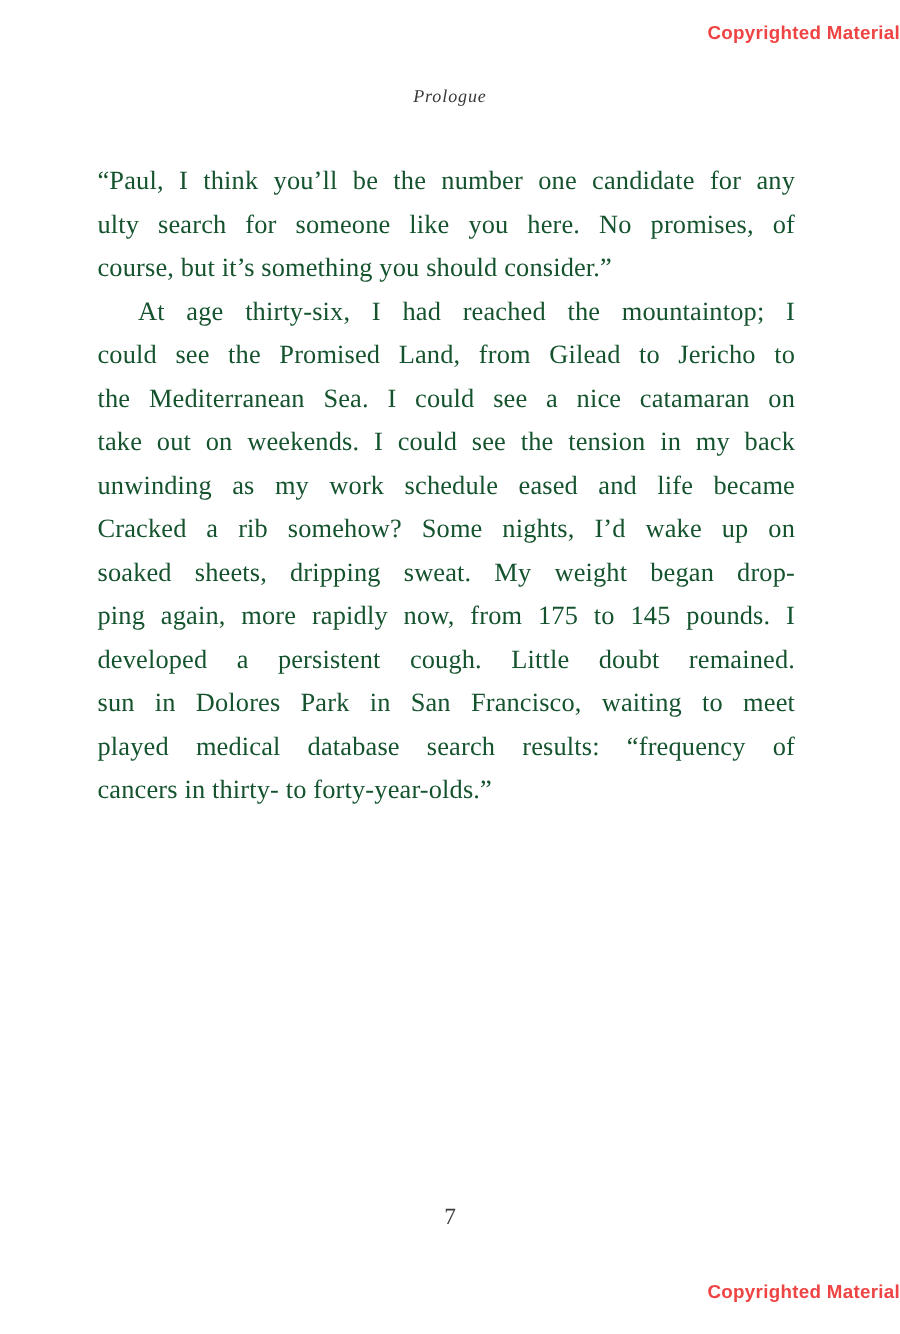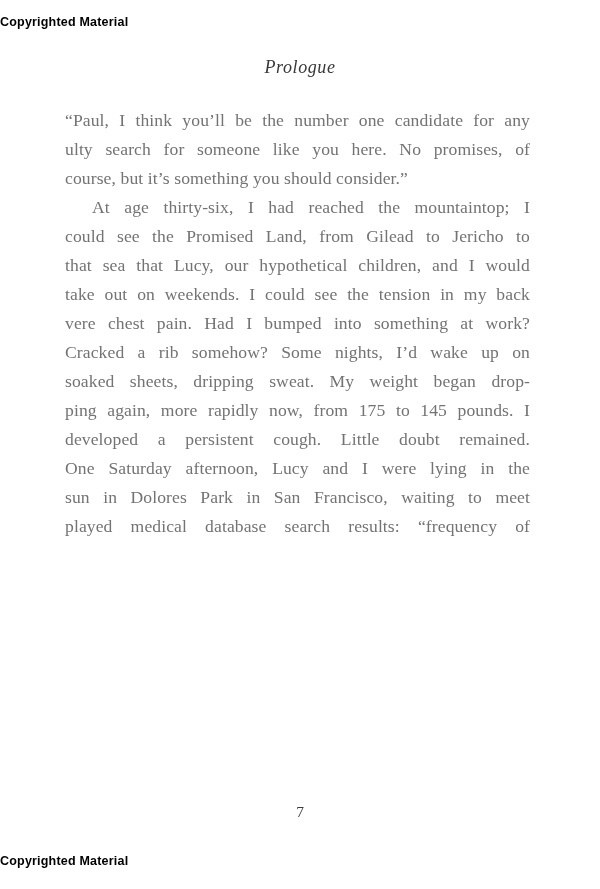--- a/index.html
+++ b/index.html
@@ -12,50 +12,50 @@
     width: 600px;
     height: 889px;
     background: #ffffff;
     overflow: hidden;
     font-family: "Liberation Serif", "DejaVu Serif", serif;
   }
   .copyright-banner {
     position: absolute;
     left: 0;
     right: 0;
-    text-align: left;
+    text-align: right;
     font-family: "Liberation Sans", "DejaVu Sans", sans-serif;
     font-weight: 700;
     font-size: 12.5px;
     letter-spacing: 0.2px;
-    color: #000000;
+    color: #ef4444;
   }
   .copyright-banner.top { top: 15px; }
   .copyright-banner.bottom { top: 854px; }
 
   .prologue-heading {
     position: absolute;
     top: 57px;
     left: 0;
     right: 0;
     text-align: center;
     font-style: italic;
-    font-size: 18px;
+    font-size: 12px;
     letter-spacing: 0.6px;
     color: #383838;
   }
 
   .body-text {
     position: absolute;
     left: 65px;
     top: 106px;
     width: 465px;
     font-size: 17.6px;
     line-height: 29px;
-    color: #737373;
+    color: #14532d;
     letter-spacing: 0.1px;
   }
   .paragraph { margin: 0; padding: 0; }
   .body-line {
     text-align: justify;
     text-align-last: justify;
     white-space: normal;
   }
   .body-line.last-line {
     text-align-last: left;
@@ -85,32 +85,32 @@
 
   <div class="body-text">
       <div class="paragraph">
         <div class="body-line">“Paul, I think you’ll be the number one candidate for any</div>
         <div class="body-line">ulty search for someone like you here. No promises, of</div>
         <div class="body-line last-line">course, but it’s something you should consider.”</div>
       </div>
       <div class="paragraph">
         <div class="body-line indented">At age thirty-six, I had reached the mountaintop; I</div>
         <div class="body-line">could see the Promised Land, from Gilead to Jericho to</div>
-        <div class="body-line">that sea that Lucy, our hypothetical children, and I would</div>
+        <div class="body-line">the Mediterranean Sea. I could see a nice catamaran on</div>
         <div class="body-line">take out on weekends. I could see the tension in my back</div>
+        <div class="body-line">unwinding as my work schedule eased and life became</div>
       </div>
       <div class="paragraph">
-        <div class="body-line">vere chest pain. Had I bumped into something at work?</div>
         <div class="body-line">Cracked a rib somehow? Some nights, I’d wake up on</div>
         <div class="body-line">soaked sheets, dripping sweat. My weight began drop-</div>
         <div class="body-line">ping again, more rapidly now, from 175 to 145 pounds. I</div>
         <div class="body-line">developed a persistent cough. Little doubt remained.</div>
-        <div class="body-line">One Saturday afternoon, Lucy and I were lying in the</div>
         <div class="body-line">sun in Dolores Park in San Francisco, waiting to meet</div>
         <div class="body-line">played medical database search results: “frequency of</div>
+        <div class="body-line last-line">cancers in thirty- to forty-year-olds.”</div>
       </div>
     </div>
 
   <div class="page-number">7</div>
 
   <div class="copyright-banner bottom">Copyrighted Material</div>
 
 </div>
 
 </body></html>

